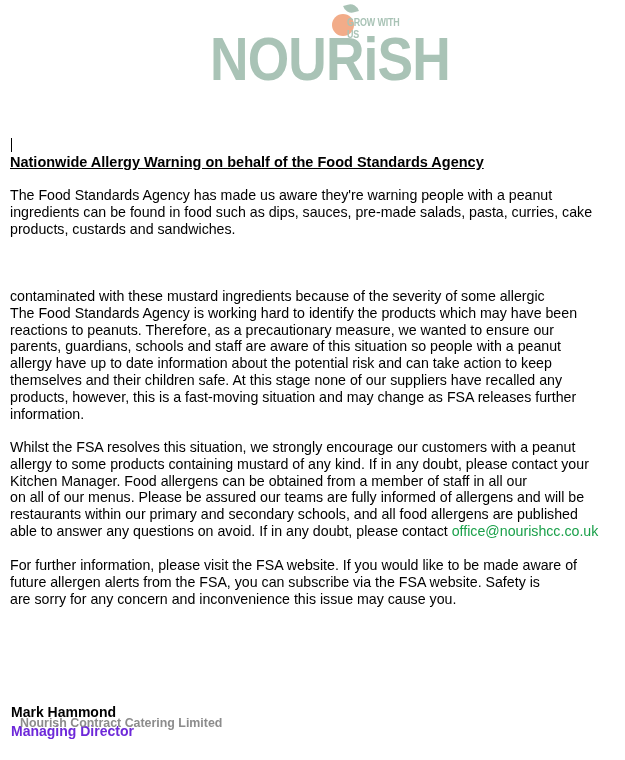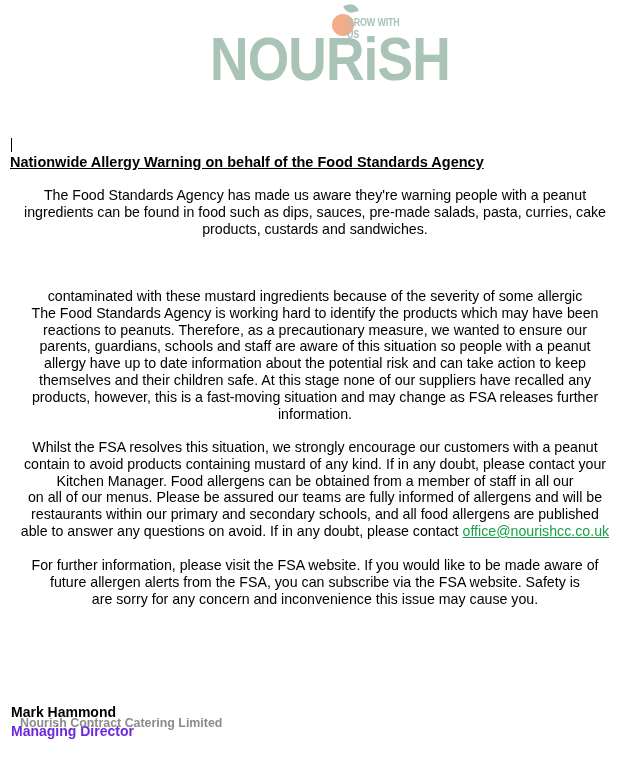--- a/index.html
+++ b/index.html
@@ -12,22 +12,22 @@
   .logo-tag { position: absolute; left: 143px; top: 14px; font-size: 10.5px; font-weight: bold;
               color: #a9c3b6; letter-spacing: -0.2px; transform: scaleX(0.85); transform-origin: left top; }
   .logo-fruit { position: absolute; left: 128px; top: 12px; width: 22px; height: 22px; border-radius: 50%;
                 background: #f2ac89; }
   .logo-leaf { position: absolute; left: 140px; top: 2px; width: 14px; height: 9px; background: #a9c3b6;
                border-radius: 0 12px 0 12px; transform: rotate(-15deg); }
   .cursor { position: absolute; left: 11px; top: 138px; width: 1px; height: 14px; background: #000; }
   .heading { position: absolute; left: 10px; top: 154px; font-size: 14.5px; font-weight: bold;
              text-decoration: underline; white-space: nowrap; }
   .para { position: absolute; left: 10px; width: 610px; font-size: 14.2px; line-height: 16.8px; }
-  .line { display: block; white-space: nowrap; text-align: center; }
-  .link { color: #1aa04a; text-decoration: underline; }
+  .line { display: block; white-space: nowrap; }
+  .link { color: #1aa04a; }
   .sig-name { position: absolute; left: 11px; top: 704px; font-size: 14px; font-weight: bold; }
   .sig-title { position: absolute; left: 11px; top: 723px; font-size: 14px; color: #6d28d9; font-weight: bold; }
   .sig-company { position: absolute; left: 11px; top: 716px; font-size: 12.4px; color: #8c8c8c; font-weight: bold; margin-left: 9px; }
 </style>
 </head>
 <body>
 
 <div class="logo">
   <div class="logo-leaf"></div>
   <div class="logo-fruit"></div>
@@ -51,21 +51,21 @@
   <span class="line">reactions to peanuts. Therefore, as a precautionary measure, we wanted to ensure our</span>
   <span class="line">parents, guardians, schools and staff are aware of this situation so people with a peanut</span>
   <span class="line">allergy have up to date information about the potential risk and can take action to keep</span>
   <span class="line">themselves and their children safe. At this stage none of our suppliers have recalled any</span>
   <span class="line">products, however, this is a fast-moving situation and may change as FSA releases further</span>
   <span class="line">information.</span>
 </div>
 
 <div class="para" style="top:439px">
   <span class="line">Whilst the FSA resolves this situation, we strongly encourage our customers with a peanut</span>
-  <span class="line">contain to avoid products containing mustard of any kind. If in any doubt, please contact your</span>
+  <span class="line">allergy to some products containing mustard of any kind. If in any doubt, please contact your</span>
   <span class="line">Kitchen Manager. Food allergens can be obtained from a member of staff in all our</span>
   <span class="line">on all of our menus. Please be assured our teams are fully informed of allergens and will be</span>
   <span class="line">restaurants within our primary and secondary schools, and all food allergens are published</span>
   <span class="line"><span>able to answer any questions on avoid. If in any doubt, please contact </span><a class="link">office@nourishcc.co.uk</a></span>
 </div>
 
 <div class="para" style="top:557px">
   <span class="line">For further information, please visit the FSA website. If you would like to be made aware of</span>
   <span class="line">future allergen alerts from the FSA, you can subscribe via the FSA website. Safety is</span>
   <span class="line">are sorry for any concern and inconvenience this issue may cause you.</span>

